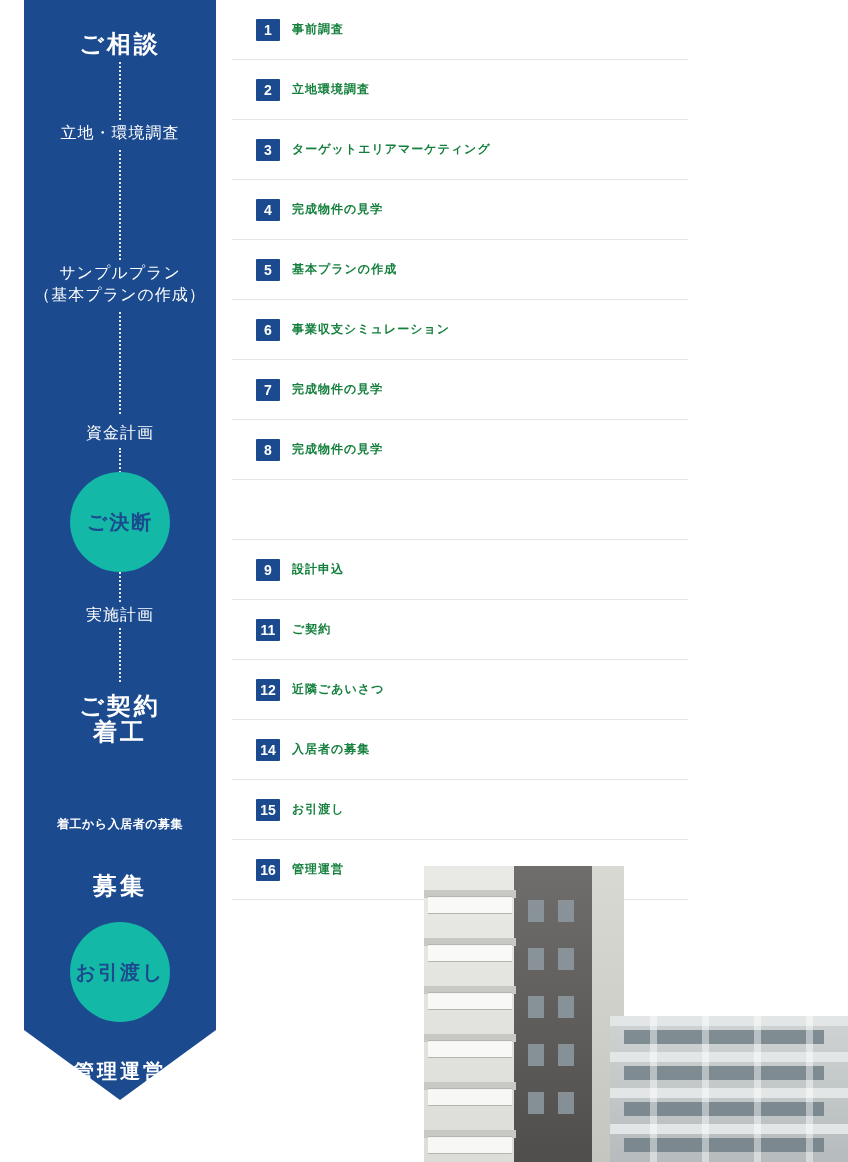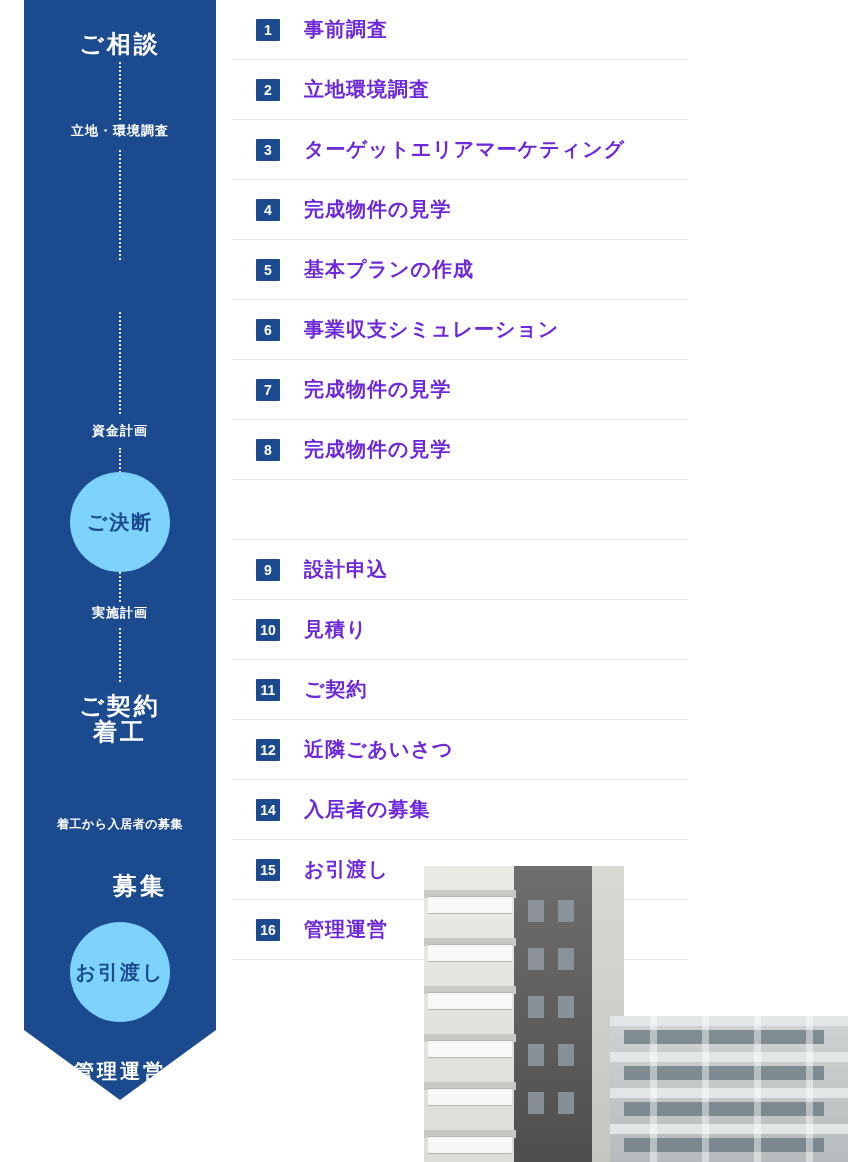--- a/index.html
+++ b/index.html
@@ -59,43 +59,43 @@
     color: #ffffff;
     line-height: 1.35;
     z-index: 3;
   }
   .flow-label.big {
     font-size: 24px;
     font-weight: bold;
     letter-spacing: 3px;
   }
   .flow-label.small {
-    font-size: 13px;
-    font-weight: bold;
+    font-size: 16px;
+    font-weight: normal;
     letter-spacing: 1px;
   }
   .flow-label.tiny {
     font-size: 12px;
     font-weight: bold;
     letter-spacing: 0.5px;
   }
   .flow-label.arrowtext {
     font-size: 20px;
     font-weight: bold;
     letter-spacing: 3px;
   }
 
   
   .flow-circle {
     position: absolute;
     left: 46px;
     width: 100px;
     height: 100px;
     border-radius: 50%;
-    background: #7dd3fc;
+    background: #14b8a6;
     color: #1b4a8f;
     font-size: 20px;
     font-weight: bold;
     letter-spacing: 2px;
     display: flex;
     align-items: center;
     justify-content: center;
     z-index: 4;
   }
 
@@ -124,24 +124,24 @@
     font-size: 14px;
     font-weight: bold;
     display: flex;
     align-items: center;
     justify-content: center;
     margin-left: 24px;
     flex: none;
     border-radius: 1px;
   }
   .step-label {
-    margin-left: 24px;
-    font-size: 20px;
-    font-weight: bold;
-    color: #6d28d9;
+    margin-left: 12px;
+    font-size: 12px;
+    font-weight: bold;
+    color: #15803d;
     letter-spacing: 1px;
     font-family: "DejaVu Sans", "Liberation Sans", sans-serif;
   }
 
   
   #photo {
     position: absolute;
     left: 424px;
     top: 866px;
     width: 424px;
@@ -245,34 +245,36 @@
   <div class="flow-dots" style="top:150px;height:110px;"></div>
   <div class="flow-dots" style="top:312px;height:102px;"></div>
   <div class="flow-dots" style="top:448px;height:28px;"></div>
   <div class="flow-dots" style="top:572px;height:30px;"></div>
   <div class="flow-dots" style="top:628px;height:54px;"></div>
 
   <div class="flow-label big" style="top:28px;">ご相談</div>
 
   <div class="flow-label small" style="top:122px;">立地・環境調査</div>
 
+  <div class="flow-label small" style="top:262px; white-space:pre-line;">サンプルプラン
+（基本プランの作成）</div>
 
   <div class="flow-label small" style="top:422px;">資金計画</div>
 
   <div class="flow-circle" style="top:472px;">ご決断</div>
 
   <div class="flow-label small" style="top:604px;">実施計画</div>
 
   <div class="flow-label big" style="top:690px;">ご契約</div>
 
   <div class="flow-label big" style="top:716px;">着工</div>
 
   <div class="flow-label tiny" style="top:816px;">着工から入居者の募集</div>
 
-  <div class="flow-label big" style="top:870px;margin-left:20px;">募集</div>
+  <div class="flow-label big" style="top:870px;">募集</div>
 
   <div class="flow-circle" style="top:922px;">お引渡し</div>
 
   <div class="flow-label arrowtext" style="top:1058px;">管理運営</div>
 </div>
 
 <div id="steps">
 
   <div class="step-row">
     <span class="step-num">1</span>
@@ -317,24 +319,20 @@
   <div class="step-row spacer">
     <span class="step-num"></span>
     <span class="step-label"></span>
   </div>
 
   <div class="step-row">
     <span class="step-num">9</span>
     <span class="step-label">設計申込</span>
   </div>
 
-  <div class="step-row">
-    <span class="step-num">10</span>
-    <span class="step-label">見積り</span>
-  </div>
 
   <div class="step-row">
     <span class="step-num">11</span>
     <span class="step-label">ご契約</span>
   </div>
 
   <div class="step-row">
     <span class="step-num">12</span>
     <span class="step-label">近隣ごあいさつ</span>
   </div>

